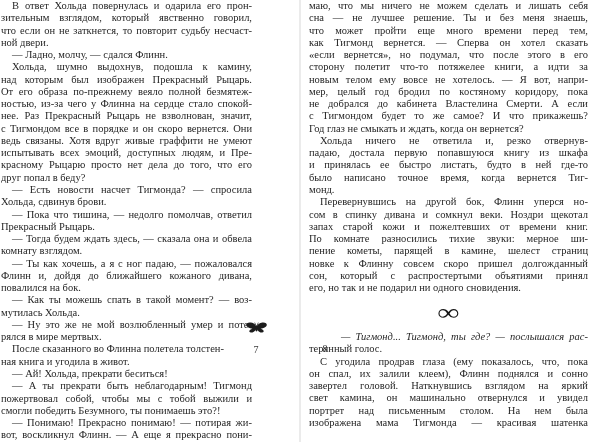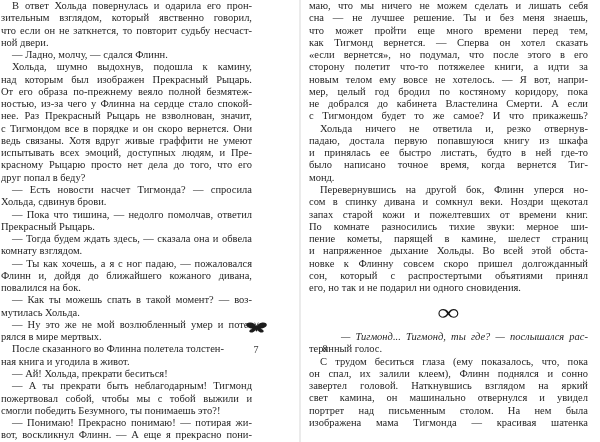--- a/index.html
+++ b/index.html
@@ -125,42 +125,42 @@
           <div class="line j">маю, что мы ничего не можем сделать и лишать себя</div>
           <div class="line j">сна — не лучшее решение. Ты и без меня знаешь,</div>
           <div class="line j">что может пройти еще много времени перед тем,</div>
           <div class="line j">как Тигмонд вернется. — Сперва он хотел сказать</div>
           <div class="line j">«если вернется», но подумал, что после этого в его</div>
           <div class="line j">сторону полетит что-то потяжелее книги, а идти за</div>
           <div class="line j">новым телом ему вовсе не хотелось. — Я вот, напри-</div>
           <div class="line j">мер, целый год бродил по костяному коридору, пока</div>
           <div class="line j">не добрался до кабинета Властелина Смерти. А если</div>
           <div class="line j">с Тигмондом будет то же самое? И что прикажешь?</div>
+          <div class="line">Год глаз не смыкать и ждать, когда он вернется?</div>
           <div class="line j ind">Хольда ничего не ответила и, резко отвернув-</div>
           <div class="line j">падаю, достала первую попавшуюся книгу из шкафа</div>
           <div class="line j">и принялась ее быстро листать, будто в ней где-то</div>
           <div class="line j">было написано точное время, когда вернется Тиг-</div>
           <div class="line">монд.</div>
           <div class="line j ind">Перевернувшись на другой бок, Флинн уперся но-</div>
           <div class="line j">сом в спинку дивана и сомкнул веки. Ноздри щекотал</div>
           <div class="line j">запах старой кожи и пожелтевших от времени книг.</div>
           <div class="line j">По комнате разносились тихие звуки: мерное ши-</div>
           <div class="line j">пение кометы, парящей в камине, шелест страниц</div>
-          <div class="line j">и напряженное дыхание Хольды. Во всей этой обста-</div>
           <div class="line j">новке к Флинну совсем скоро пришел долгожданный</div>
           <div class="line j">сон, который с распростертыми объятиями принял</div>
           <div class="line">его, но так и не подарил ни одного сновидения.</div>
         </div>
       <div class="separator">
         <span class="glyph">∞</span>
       </div>
       <div id="right-lines-after">
           <div class="line j ind2">— Тигмонд... Тигмонд, ты где? — послышался рас-</div>
           <div class="line">терянный голос.</div>
-          <div class="line j ind">С трудом беситься глаза (ему показалось, что, пока</div>
+          <div class="line j ind">С угодила продрав глаза (ему показалось, что, пока</div>
           <div class="line j">он спал, их залили клеем), Флинн поднялся и сонно</div>
           <div class="line j">завертел головой. Наткнувшись взглядом на яркий</div>
           <div class="line j">свет камина, он машинально отвернулся и увидел</div>
           <div class="line j">портрет над письменным столом. На нем была</div>
           <div class="line j">изображена мама Тигмонда — красивая шатенка</div>
         </div>
     </div>
 
     <div class="pagenum pagenum-right">8</div>
   </div>

